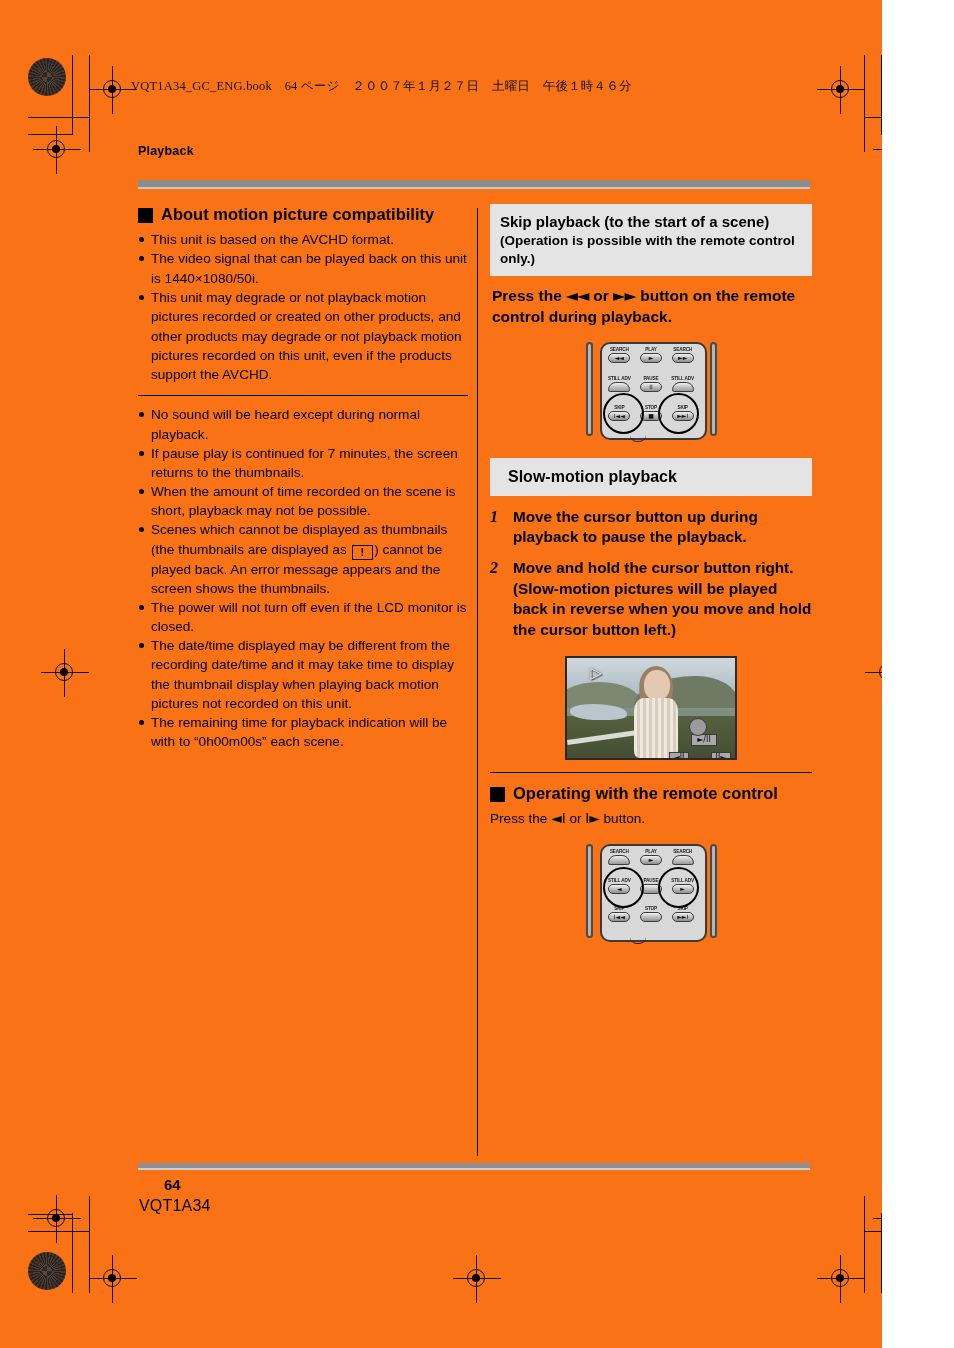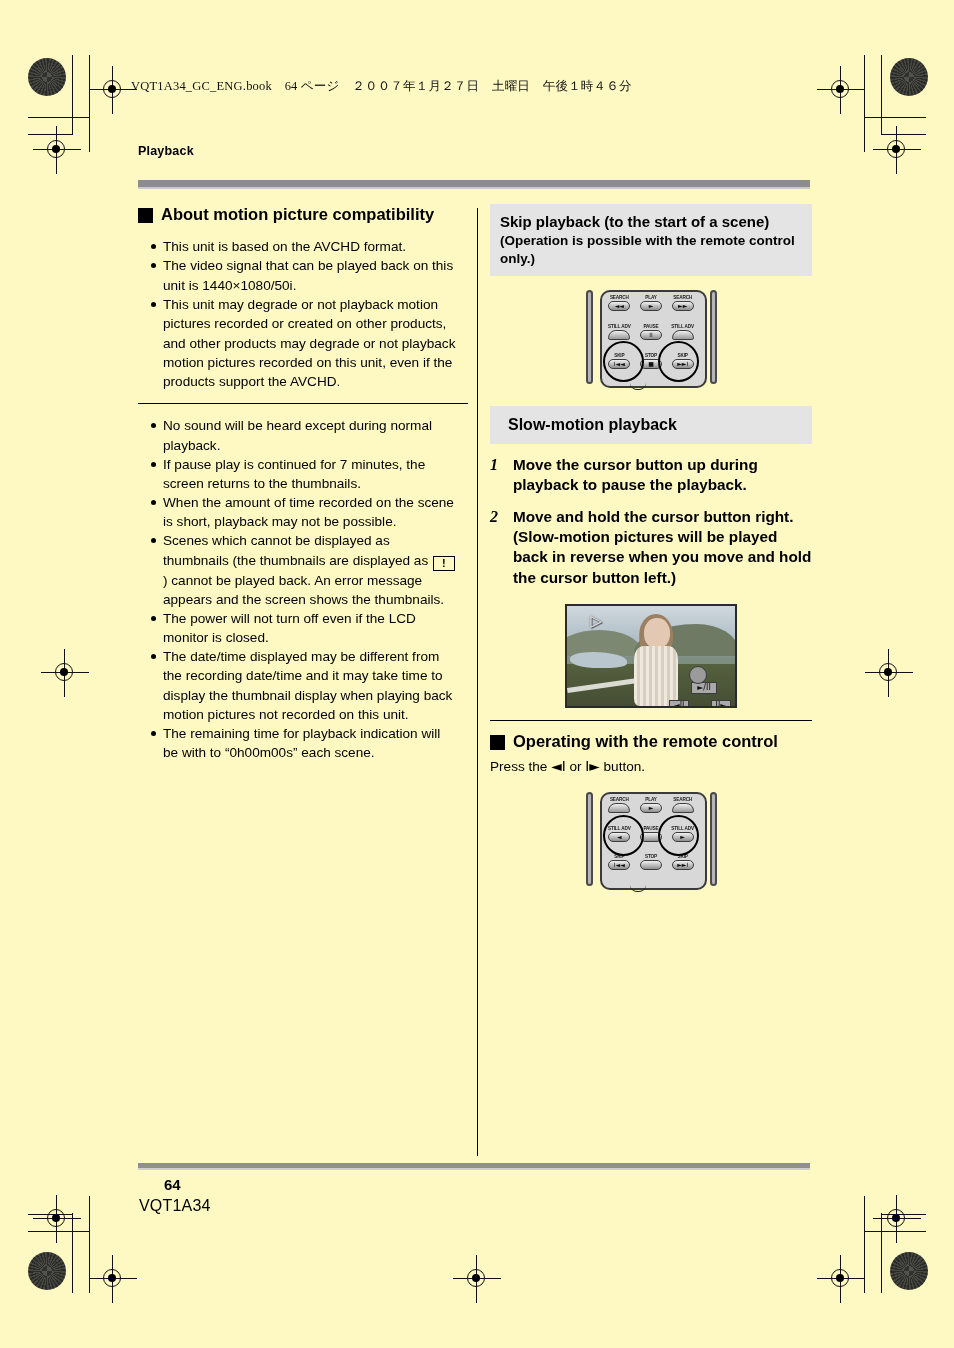--- a/index.html
+++ b/index.html
@@ -6,23 +6,23 @@
     margin: 0;
     padding: 0;
     background: #ffffff;
   }
   body {
     font-family: "Liberation Sans", sans-serif;
     color: #000000;
   }
   #page {
     position: relative;
-    width: 954px;
+    width: 882px;
     height: 1348px;
-    background: #fef9c3;
+    background: #f97316;
     overflow: hidden;
   }
 
   
   .reg-target {
     position: absolute;
     width: 34px;
     height: 34px;
   }
   .reg-target .ring {
@@ -164,21 +164,21 @@
     font-size: 15.5px;
     font-weight: bold;
     line-height: 1.35;
     margin: 10px 0 4px 2px;
   }
   .instruction .glyph { font-family: "DejaVu Sans", sans-serif; letter-spacing: -.5px; }
 
   
   ul.bullets {
     list-style: none;
-    margin: 12px;
+    margin: 0;
     padding: 0;
   }
   ul.bullets li {
     position: relative;
     padding-left: 13px;
     font-size: 13.6px;
     line-height: 1.42;
     margin-bottom: 0px;
   }
   ul.bullets li::before {
@@ -585,20 +585,21 @@
 
   </div>
 
   <div class="col-right">
 
     <div class="h-gray">
       <span>Skip playback (to the start of a scene)</span>
       <span class="sub">(Operation is possible with the remote control only.)</span>
     </div>
 
+    <div class="instruction"><span>Press the </span><span class="glyph">◄◄</span><span> or </span><span class="glyph">►►</span><span> button on the remote control during playback.</span></div>
 
     <div class="remote-wrap">
       <div class="remote">
         <div class="edge-l"></div>
         <div class="edge-r"></div>
         <div class="body-shell"></div>
         <div class="grid">
           <div class="cell">
             <span class="lbl">SEARCH</span>
             <span class="btn">◄◄</span>

